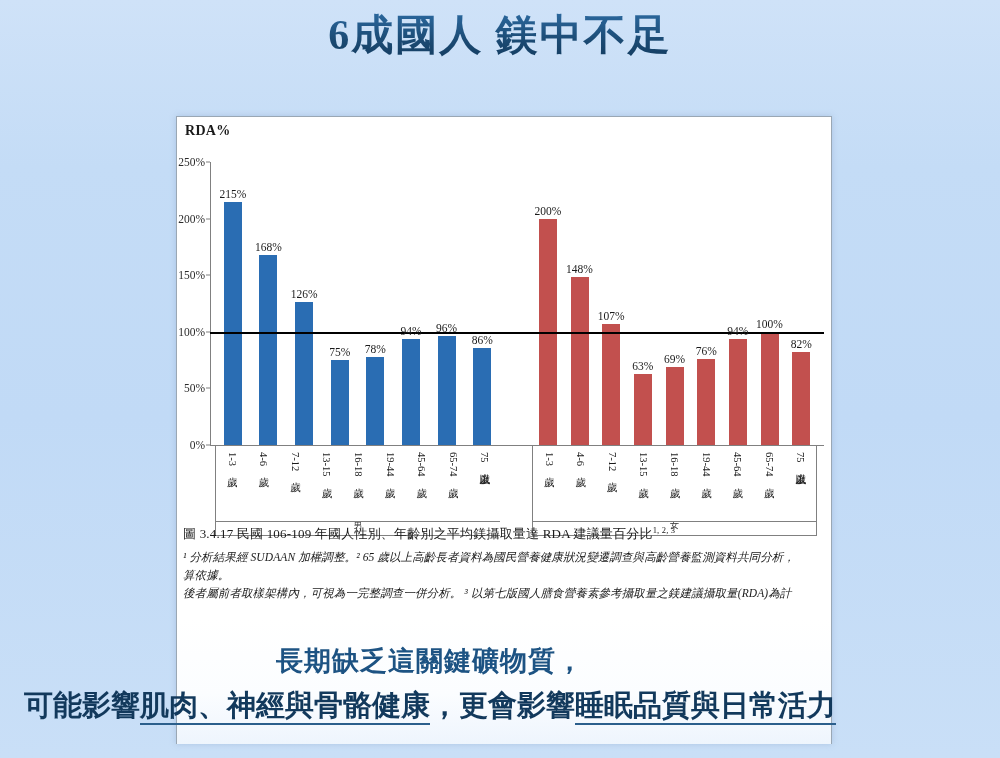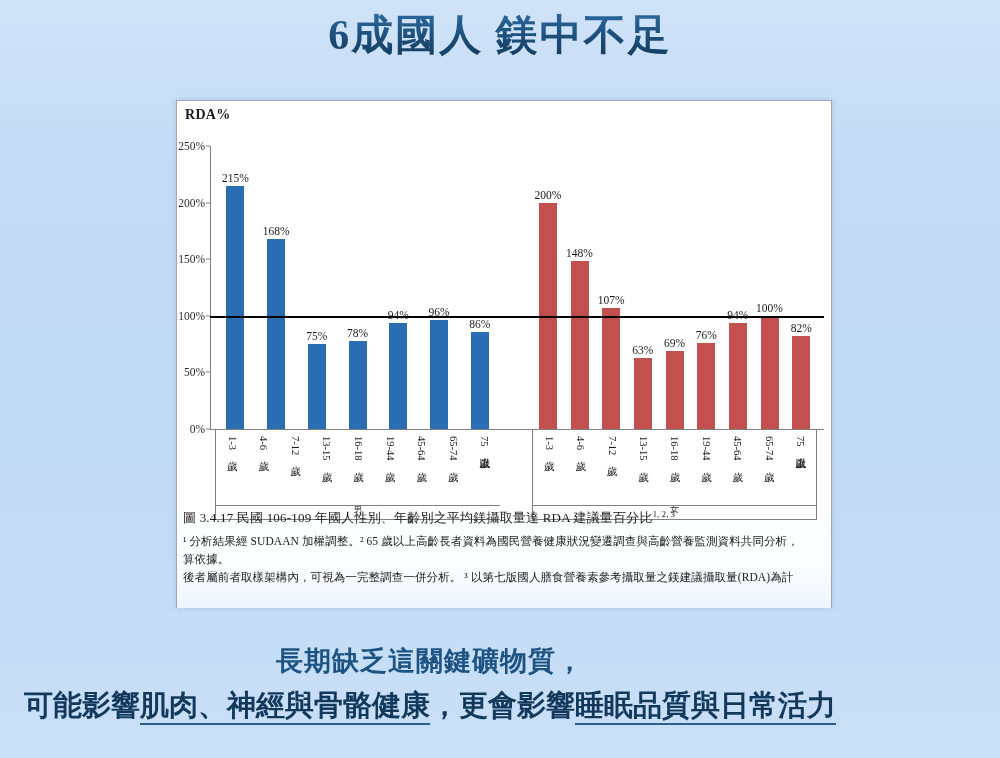--- a/index.html
+++ b/index.html
@@ -36,22 +36,22 @@
     background-clip: text;
     color: transparent;
     -webkit-text-fill-color: transparent;
     line-height: 58px;
     white-space: nowrap;
   }
 
   
   .panel {
     position: absolute;
-    left: 176px; top: 100px;
-    width: 656px; height: 508px;
+    left: 176px; top: 116px;
+    width: 656px; height: 628px;
     background: #ffffff;
     background: linear-gradient(180deg,#ffffff 0%,#ffffff 80%,#fbfdff 92%,#eef5fd 100%);
     border-top: 1px solid #9aa7b4;
     border-left: 1px solid #9aa7b4;
     border-right: 1px solid #9aa7b4;
     box-shadow: 0 0 6px rgba(120,150,190,0.35);
   }
 
   
   .chart-area {
@@ -196,21 +196,21 @@
     letter-spacing: .2px;
     white-space: nowrap;
   }
   .cap-main sup { font-size: 8.5px; }
   .cap-notes {
     margin-top: 6px;
     font-size: 11.5px;
     line-height: 1.55;
     letter-spacing: .1px;
   }
-  .cap-line { white-space: nowrap; }
+  .cap-line { white-space: nowrap; font-style: italic; }
 
   
   .footer {
     position: absolute;
     left: 0; top: 640px;
     width: 860px;
     text-align: center;
     color: #1c4a72;
   }
   .foot-line1 {
@@ -267,20 +267,25 @@
             <div class="bar" title="1-3 歲 男 215%" style="height: 243.38px; background: rgb(42, 109, 179);">
               <div class="bar-label">215%</div>
             </div>
           </div>
           <div class="bar-slot">
             <div class="bar" title="4-6 歲 男 168%" style="height: 190.176px; background: rgb(42, 109, 179);">
               <div class="bar-label">168%</div>
             </div>
           </div>
           <div class="bar-slot">
+            <div class="bar" title="7-12 歲 男 126%" style="height: 142.632px; background: rgb(42, 109, 179);">
+              <div class="bar-label">126%</div>
+            </div>
+          </div>
+          <div class="bar-slot">
             <div class="bar" title="13-15 歲 男 75%" style="height: 84.9px; background: rgb(42, 109, 179);">
               <div class="bar-label">75%</div>
             </div>
           </div>
           <div class="bar-slot">
             <div class="bar" title="19-44 歲 男 78%" style="height: 88.296px; background: rgb(42, 109, 179); padding-left: 11px;">
               <div class="bar-label">78%</div>
             </div>
           </div>
           <div class="bar-slot">

